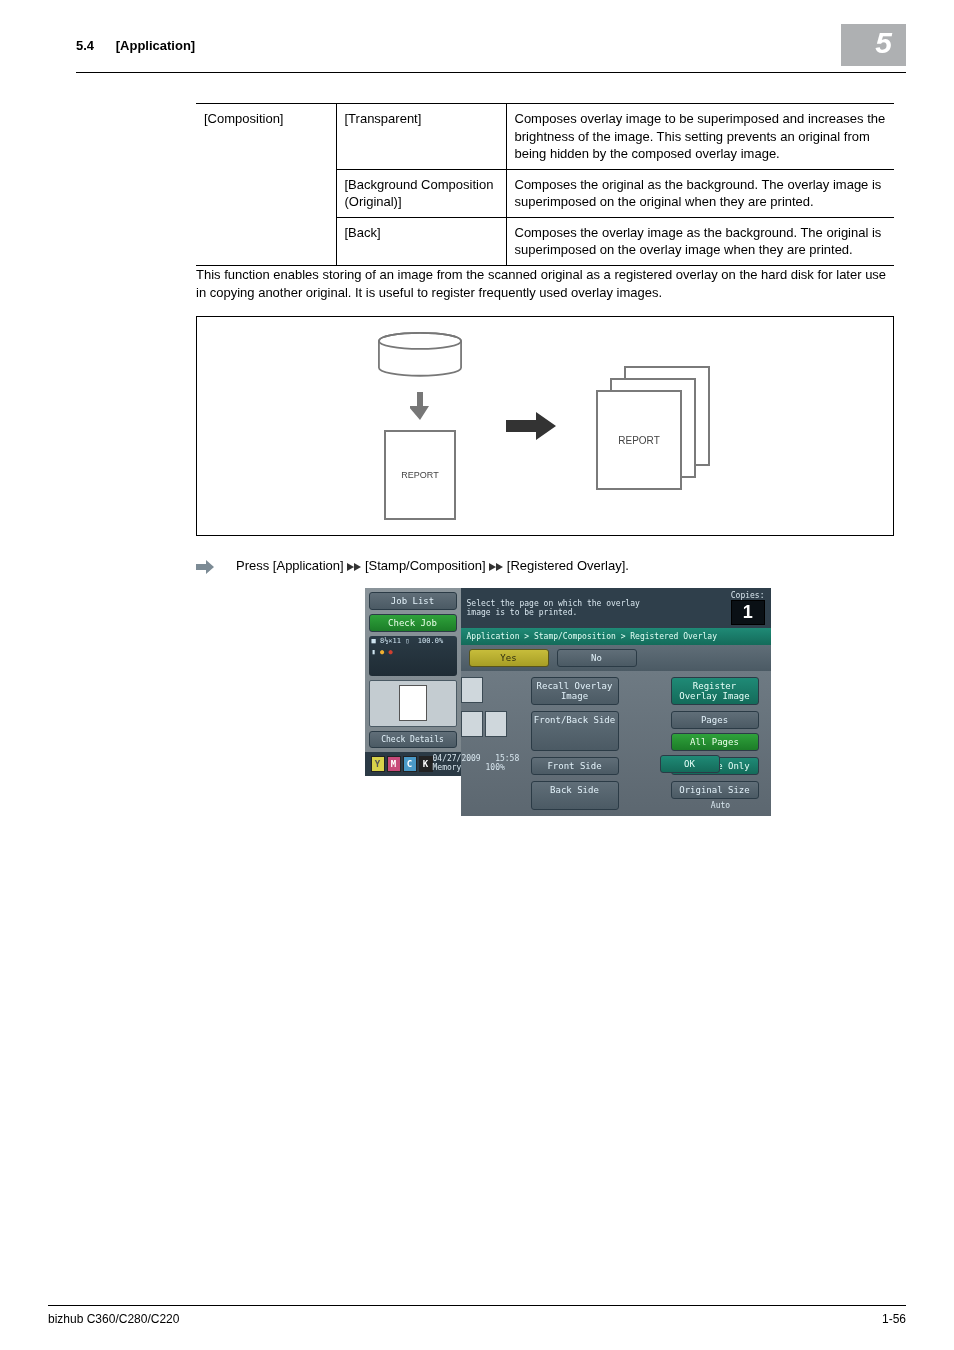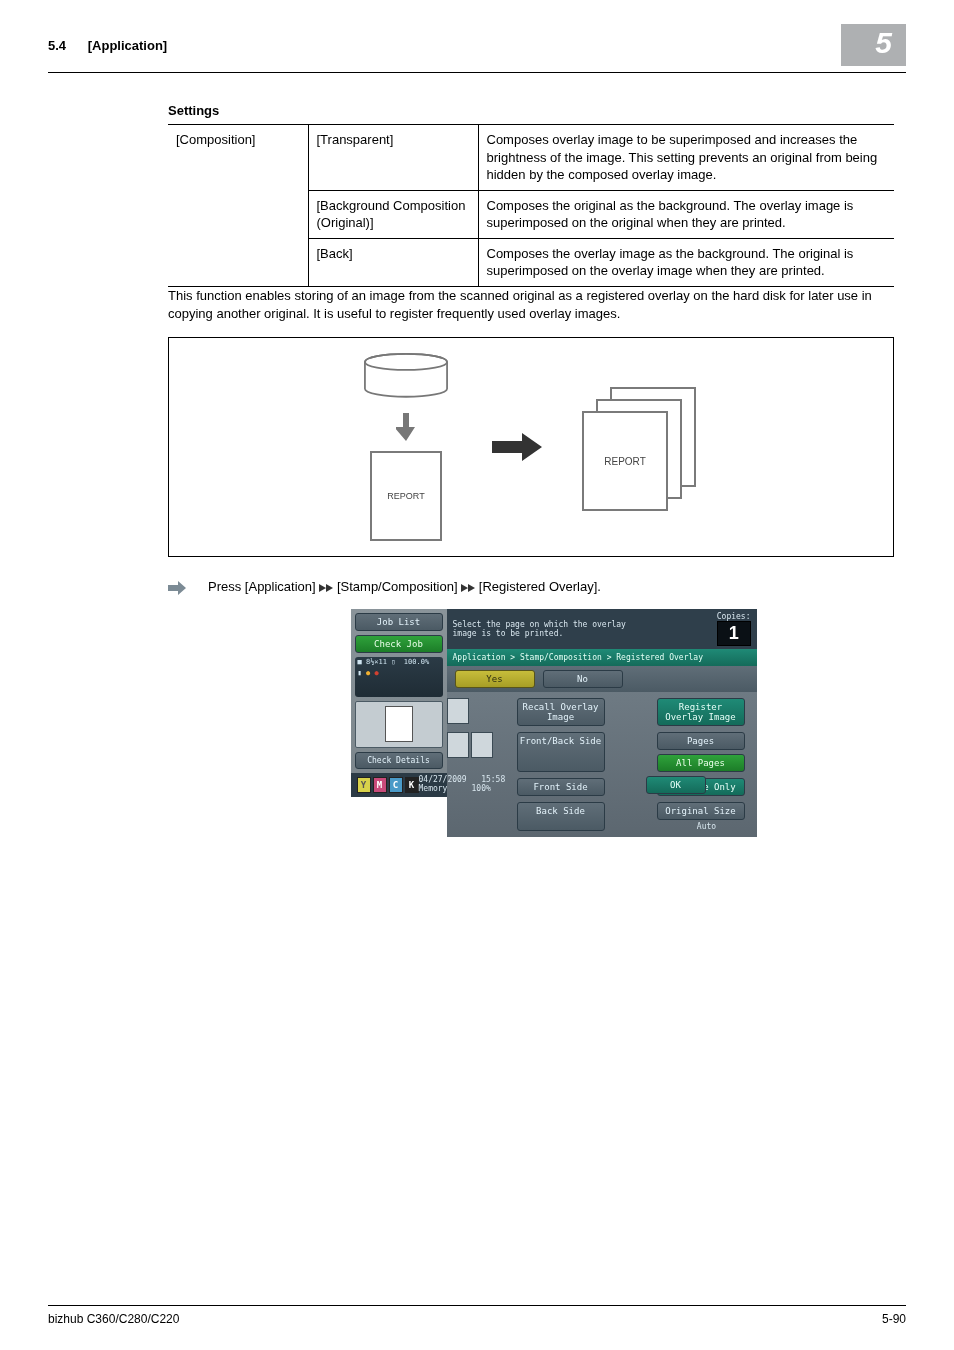--- a/index.html
+++ b/index.html
@@ -7,20 +7,21 @@
     font-family: Arial, Helvetica, sans-serif;
     background: #fff;
     width: 954px;
     height: 1350px;
     position: relative;
     font-size: 13px;
     color: #000;
   }
   .page {
     padding: 24px 48px 24px 48px;
+    margin-left: 28px;
   }
   .header-row {
     display: flex;
     justify-content: space-between;
     align-items: center;
     margin-bottom: 6px;
   }
   .header-left {
     font-weight: bold;
     font-size: 13px;
@@ -227,21 +228,20 @@
       <span>5.4</span>
       &nbsp;&nbsp;&nbsp;&nbsp;
       <span>[Application]</span>
     </div>
     <div class="chapter-box">5</div>
   </div>
   <hr class="header-rule">
 
   <div class="content">
 
-    <div class="caption">Settings</div>
     <table class="settings">
       <tbody>
           <tr>
         <td class="col1" rowspan="3">[Composition]</td>
         <td class="col2">[Transparent]</td>
         <td>Composes overlay image to be superimposed and increases the brightness of the image. This setting prevents an original from being hidden by the composed overlay image.</td>
       </tr>
       <tr>
         <td class="col2">[Background Composition (Original)]</td>
         <td>Composes the original as the background. The overlay image is superimposed on the original when they are printed.</td>
@@ -374,14 +374,14 @@
           <div class="btn teal" style="width:60px;">OK</div>
         </div>
       </div>
     </div>
 
   </div>
 </div>
 
 <div class="footer">
   <span>bizhub C360/C280/C220</span>
-  <span>5-90</span>
+  <span>1-56</span>
 </div>
 
 </body></html>

